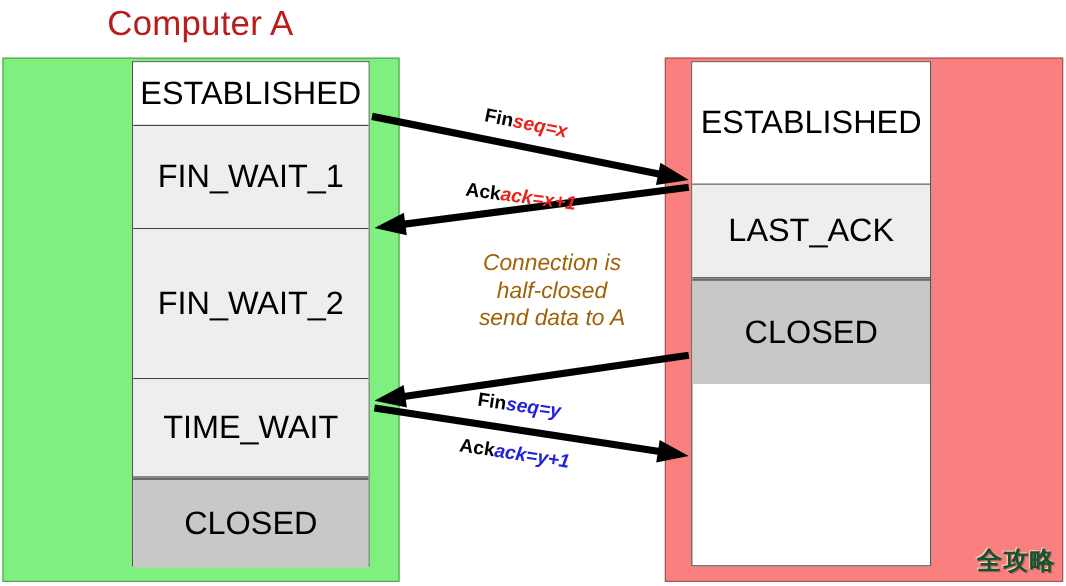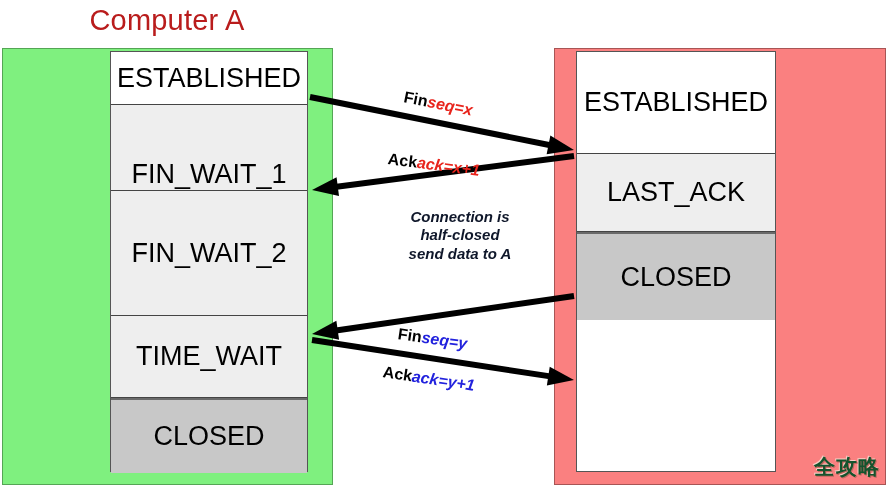--- a/index.html
+++ b/index.html
@@ -113,24 +113,24 @@
   .pkt-label.tint-red .param  { color: #e8241c; }
   .pkt-label.tint-blue .param { color: #2222dd; }
 
   
   #annotation {
     position: absolute;
     left: 352px;
     top: 208px;
     width: 216px;
     text-align: center;
-    font-size: 15px;
+    font-size: 19px;
     font-style: italic;
-    font-weight: bold;
-    color: #0f172a;
+    font-weight: normal;
+    color: #a16207;
     line-height: 1.22;
   }
   #annotation div { white-space: nowrap; }
 
   
   #watermark {
     position: absolute;
     right: 8px;
     bottom: 7px;
     font-size: 21px;
@@ -148,21 +148,21 @@
 
   <div class="host-title" id="title-a">Computer A</div>
 
   <div class="host-panel" id="panel-a"></div>
   <div class="host-panel" id="panel-b"></div>
 
   <div class="state-stack" id="stack-a">
       <div class="state-box" style="height: 53px;">
         <span>ESTABLISHED</span>
       </div>
-      <div class="state-box shade-light" style="height: 86px; align-items: flex-end;">
+      <div class="state-box shade-light" style="height: 86px;">
         <span>FIN_WAIT_1</span>
       </div>
       <div class="state-box shade-light" style="height: 125px;">
         <span>FIN_WAIT_2</span>
       </div>
       <div class="state-box shade-light" style="height: 82px;">
         <span>TIME_WAIT</span>
       </div>
       <div class="state-box shade-dark" style="height: 75px;">
         <span>CLOSED</span>

